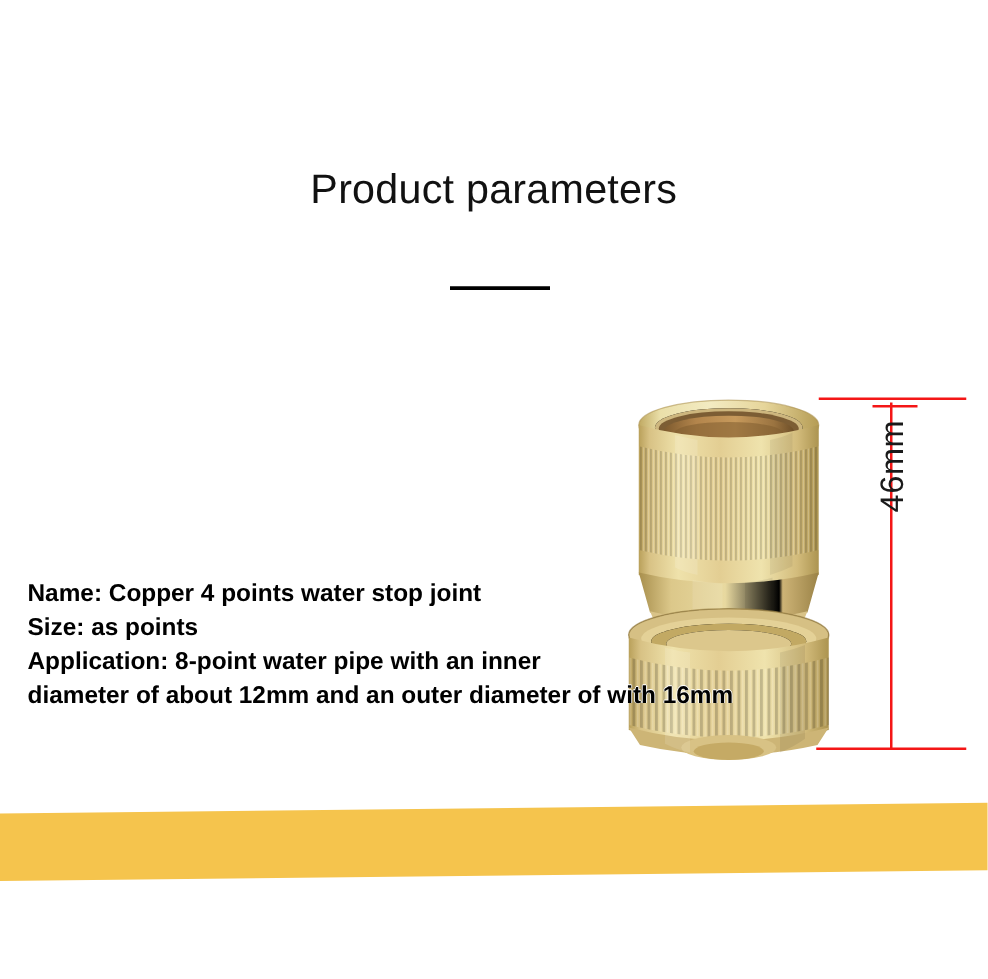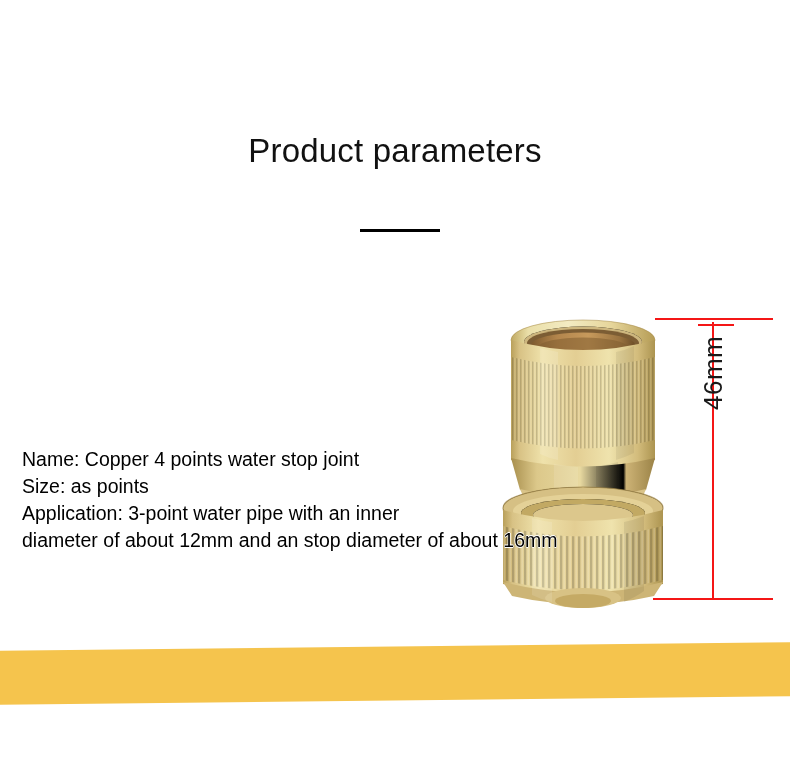--- a/index.html
+++ b/index.html
@@ -37,24 +37,24 @@
     top: 229px;
     width: 80px;
     height: 3px;
     background: #000000;
   }
 
   
   #param-list {
     position: absolute;
     left: 22px;
-    top: 446px;
+    top: 462px;
     width: 760px;
     font-size: 19.5px;
-    font-weight: normal;
+    font-weight: bold;
     line-height: 27px;
     color: #000000;
     z-index: 6;
     white-space: nowrap;
   }
   #param-list .param-line {
     display: block;
     text-shadow:
        0.6px 0 0 #ffffff, -0.6px 0 0 #ffffff,
        0 0.6px 0 #ffffff, 0 -0.6px 0 #ffffff;
@@ -227,17 +227,17 @@
   <div class="dim-rule-h" id="dim-line-top"></div>
   <div class="dim-rule-h" id="dim-tick-top"></div>
   <div id="dim-line-vertical"></div>
   <div class="dim-rule-h" id="dim-line-bottom"></div>
   <div id="dim-label">46mm</div>
 </div>
 
 <div id="param-list">
   <span class="param-line">Name: Copper 4 points water stop joint</span>
   <span class="param-line">Size: as points</span>
-  <span class="param-line">Application: 3-point water pipe with an inner</span>
-  <span class="param-line">diameter of about 12mm and an stop diameter of about 16mm</span>
+  <span class="param-line">Application: 8-point water pipe with an inner</span>
+  <span class="param-line">diameter of about 12mm and an outer diameter of with 16mm</span>
 </div>
 
 <div id="bottom-banner"></div>
 
 </body></html>

